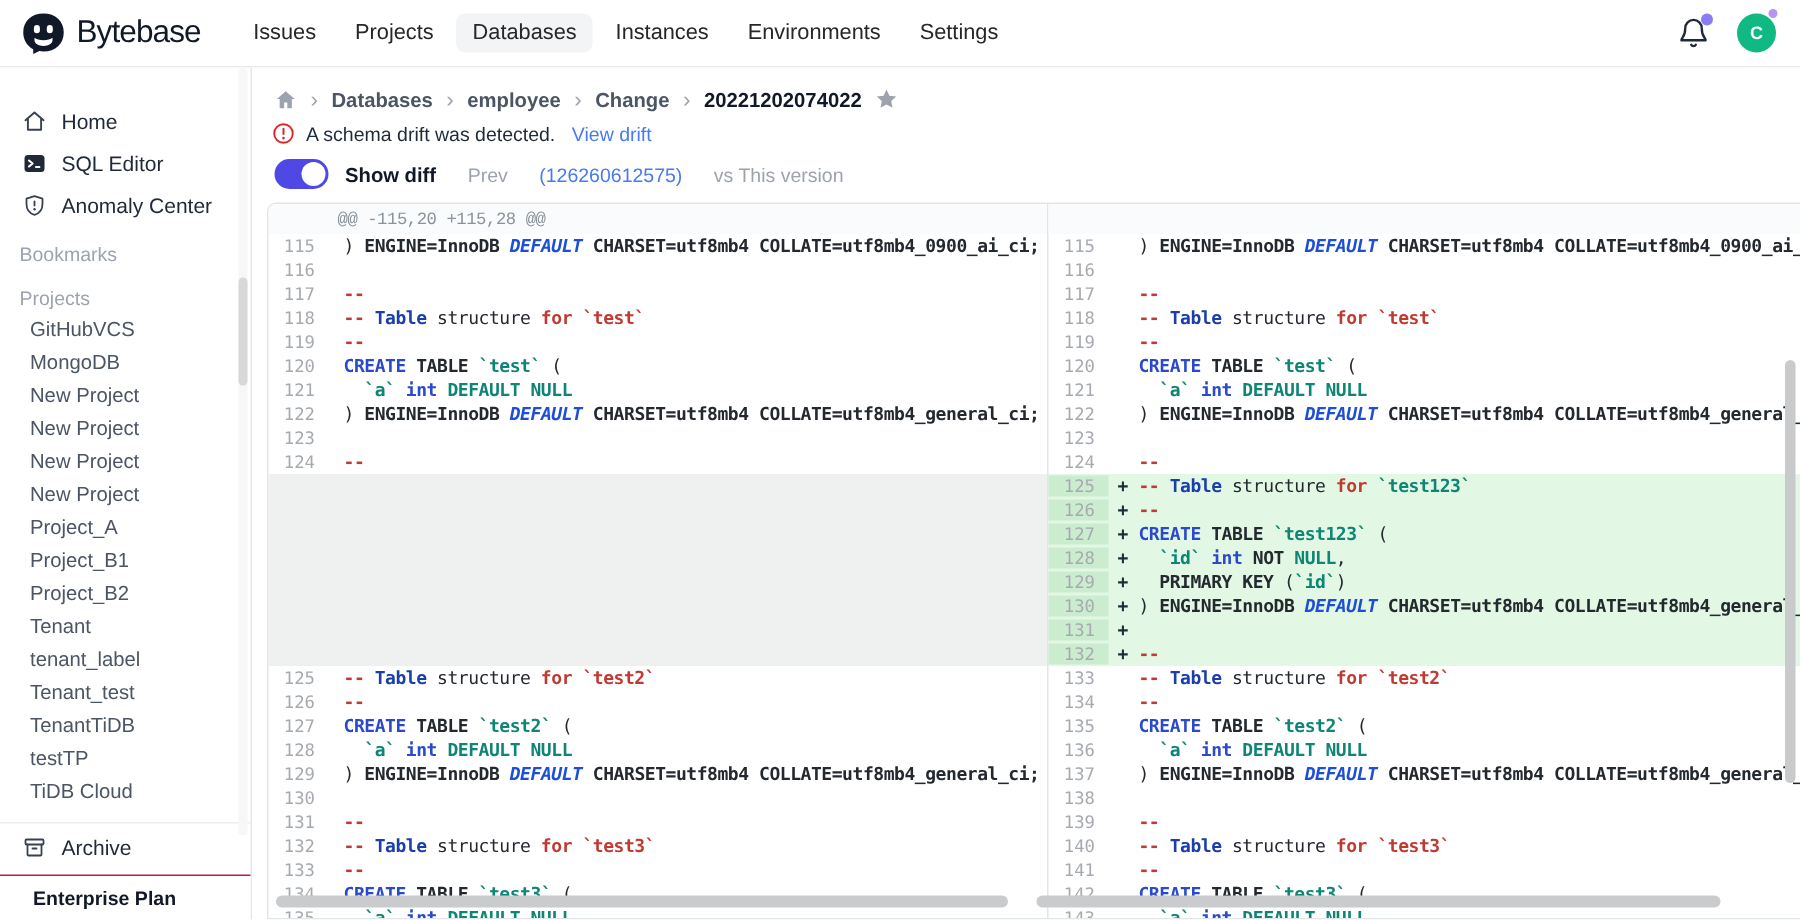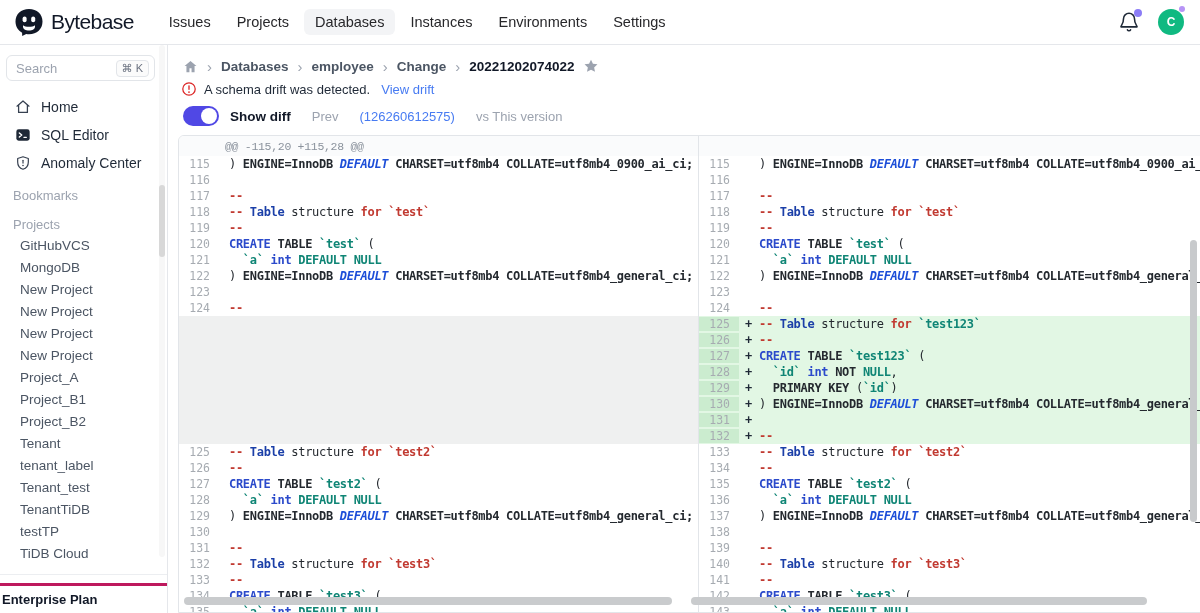--- a/index.html
+++ b/index.html
@@ -33,22 +33,22 @@
   .search-box input::placeholder { color:#9ca3af; }
   .kbd { margin-left:auto; border:1px solid #e2e5e9; border-radius:4px; padding:1px 5px;
     font-size:11px; color:#6b7280; background:#fbfbfb; white-space:nowrap; }
 
   .side-items { margin-top:12px; }
   .side-item { display:flex; align-items:center; gap:10px; padding:6px 8px 6px 15px;
     font-size:14px; color:#1f2937; cursor:pointer; }
   .side-header { padding:11px 8px 3px 13px; font-size:13px; color:#9ca3af; }
   .proj-item { padding:3px 8px 3px 20px; font-size:13.5px; line-height:16px; color:#4b5563; cursor:pointer; }
   .side-divider { border-top:1px solid #eceef1; margin:9px 0 2px 0; }
-  .plan-bar { position:absolute; bottom:0; left:0; right:0; height:30px; border-top:3px solid #be185d;
-    background:#fff; display:flex; align-items:center; padding-left:2px;
+  .plan-bar { position:absolute; bottom:0; left:0; right:0; height:30px; border-top:1px solid #be185d;
+    background:#fff; display:flex; align-items:center; padding-left:22px;
     font-size:13px; font-weight:700; color:#111827; }
   .side-scroll-track { position:absolute; top:0; right:2px; width:6px; height:512px; background:#f7f7f7; border-radius:3px; }
   .side-scroll-thumb { position:absolute; top:140px; right:2px; width:6px; height:72px; background:#d8d8d8; border-radius:3px; }
 
   
   main { flex:1; position:relative; padding:10px 0 0 10px; background:#fff; }
   .breadcrumb { display:flex; align-items:center; gap:9px; height:22px; margin-left:5px;
     font-size:13.5px; font-weight:600; color:#4b5563; }
   .crumb-sep { color:#9ca3af; font-size:15px; font-weight:400; }
   .crumb.last { color:#111827; }
@@ -130,24 +130,20 @@
     <div class="avatar-wrap">
       <div class="avatar">C</div>
       <span class="avatar-dot"></span>
     </div>
   </div>
 </header>
 
 <div class="layout">
 
   <aside>
-    <div class="search-box">
-      <input placeholder="Search" style="">
-      <span class="kbd">⌘ K</span>
-    </div>
     <div class="side-items">
         <div class="side-item">
           <span>
             <svg width="16" height="16" viewBox="0 0 24 24" fill="none" stroke="#374151" stroke-width="1.9" stroke-linecap="round" stroke-linejoin="round">
               <path d="M3 10.8L12 3l9 7.8"></path>
               <path d="M5.4 9.5V20.2h13.2V9.5"></path>
             </svg>
           </span>
           <span>Home</span>
         </div>

